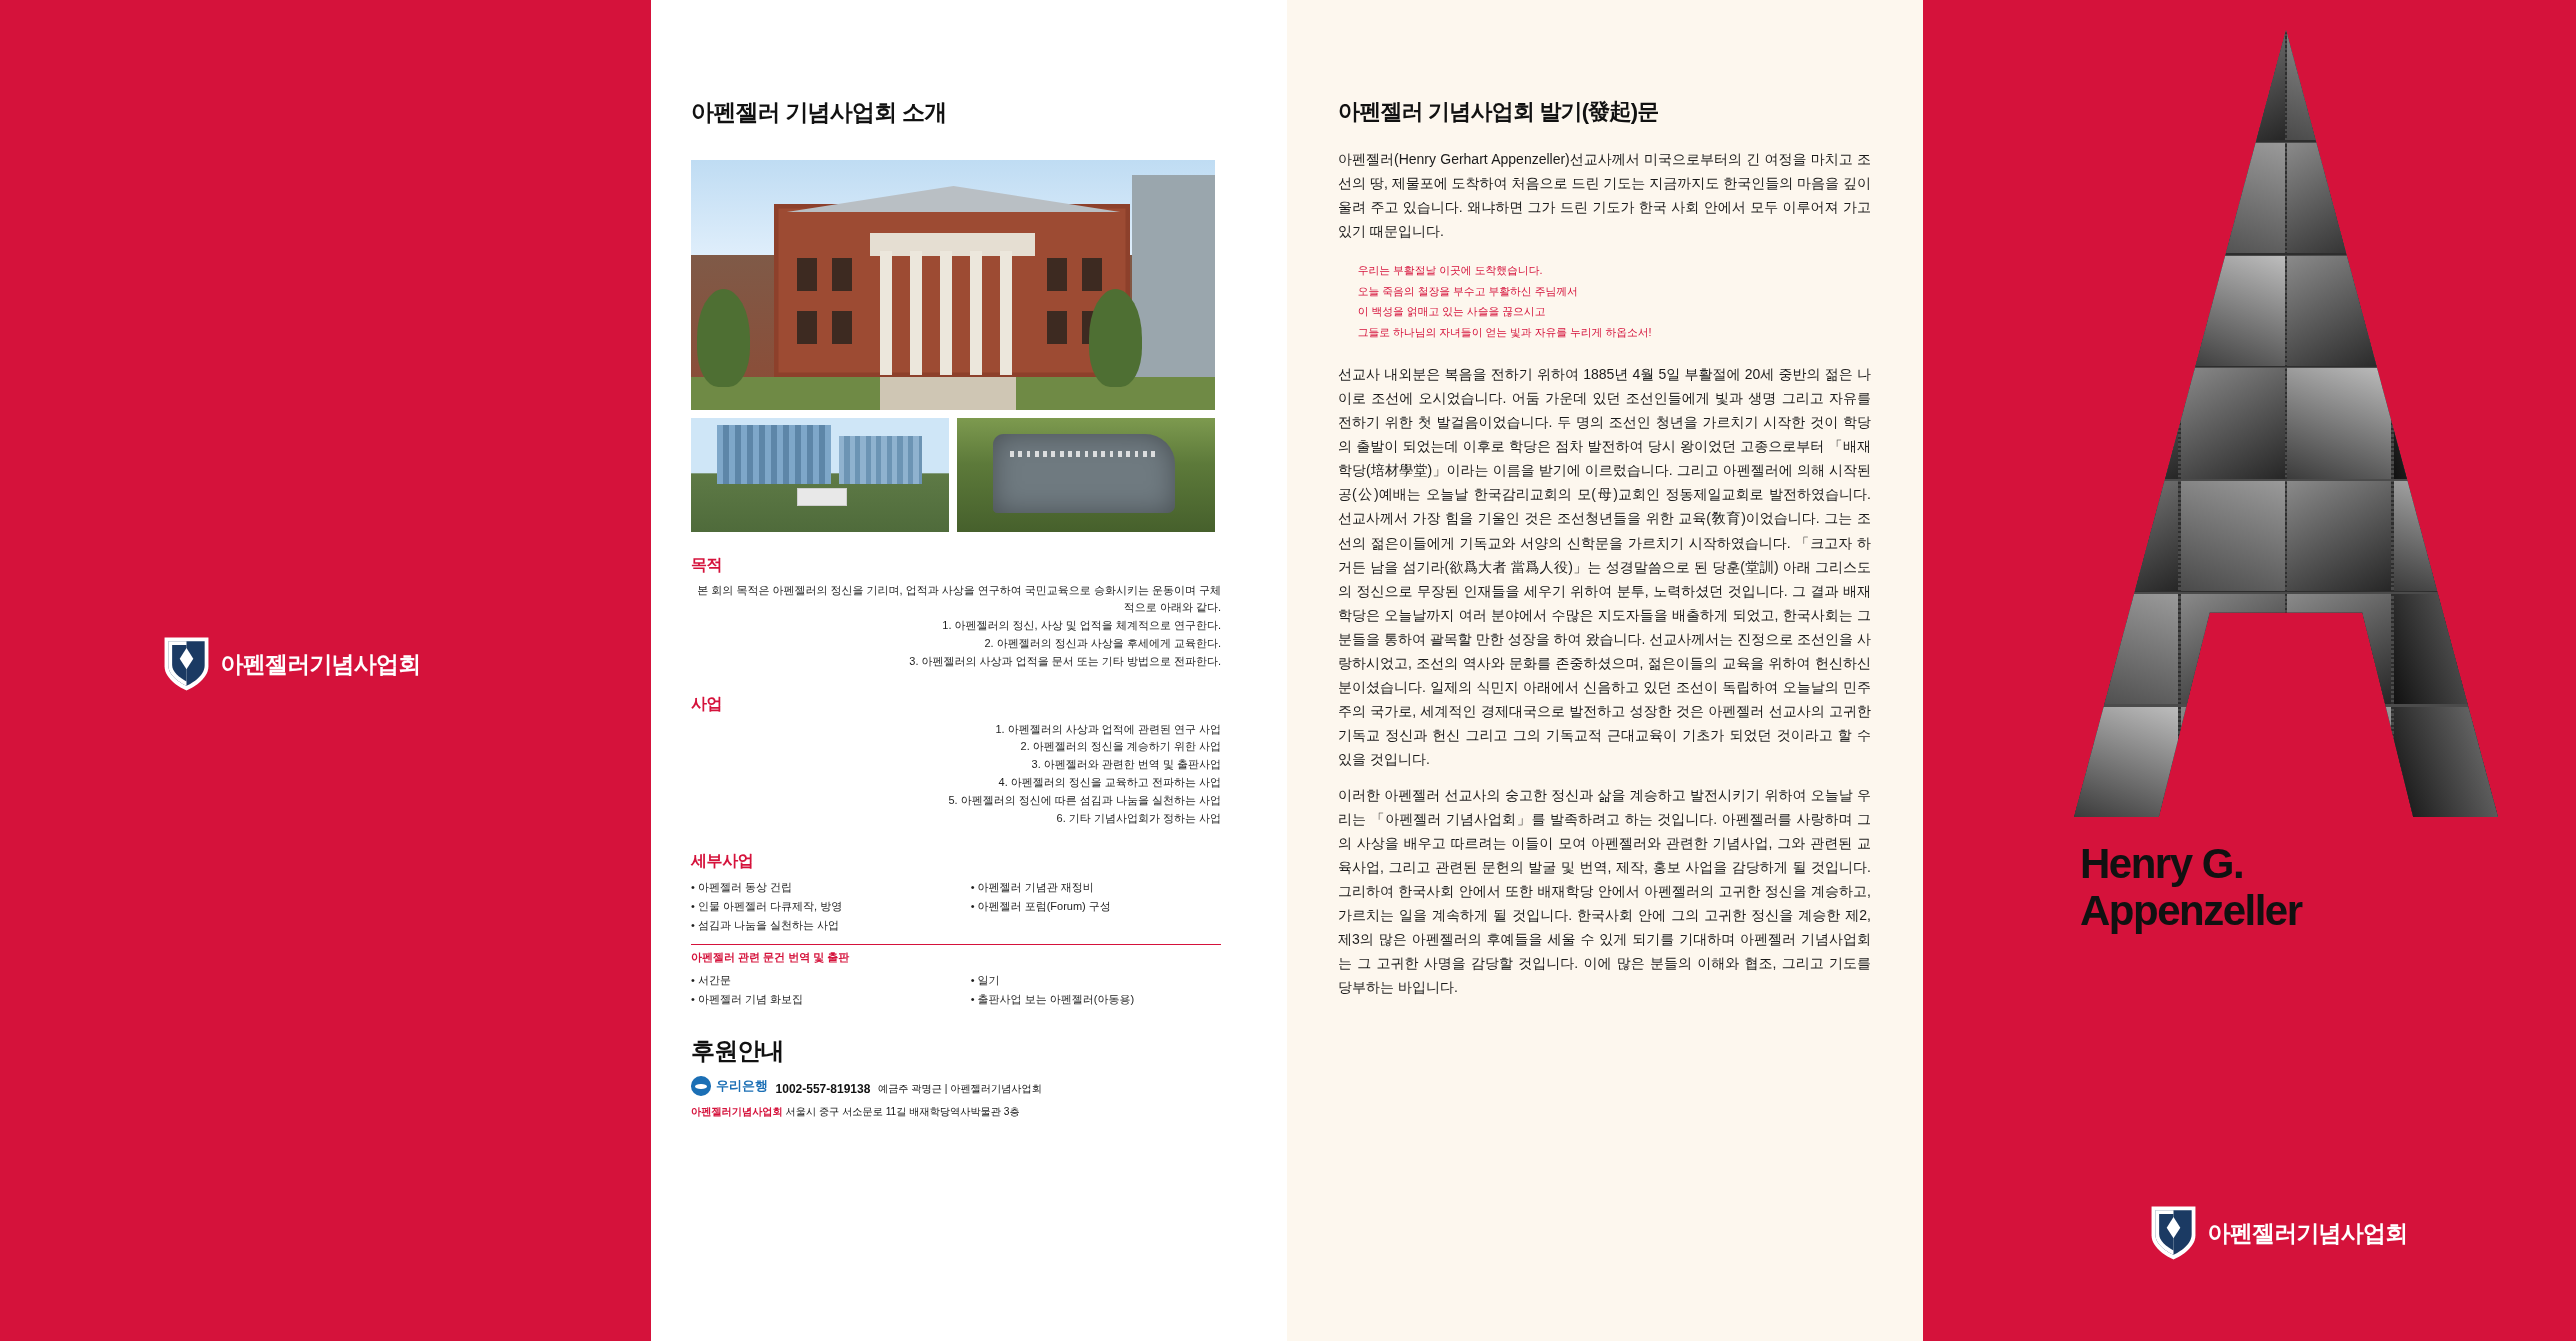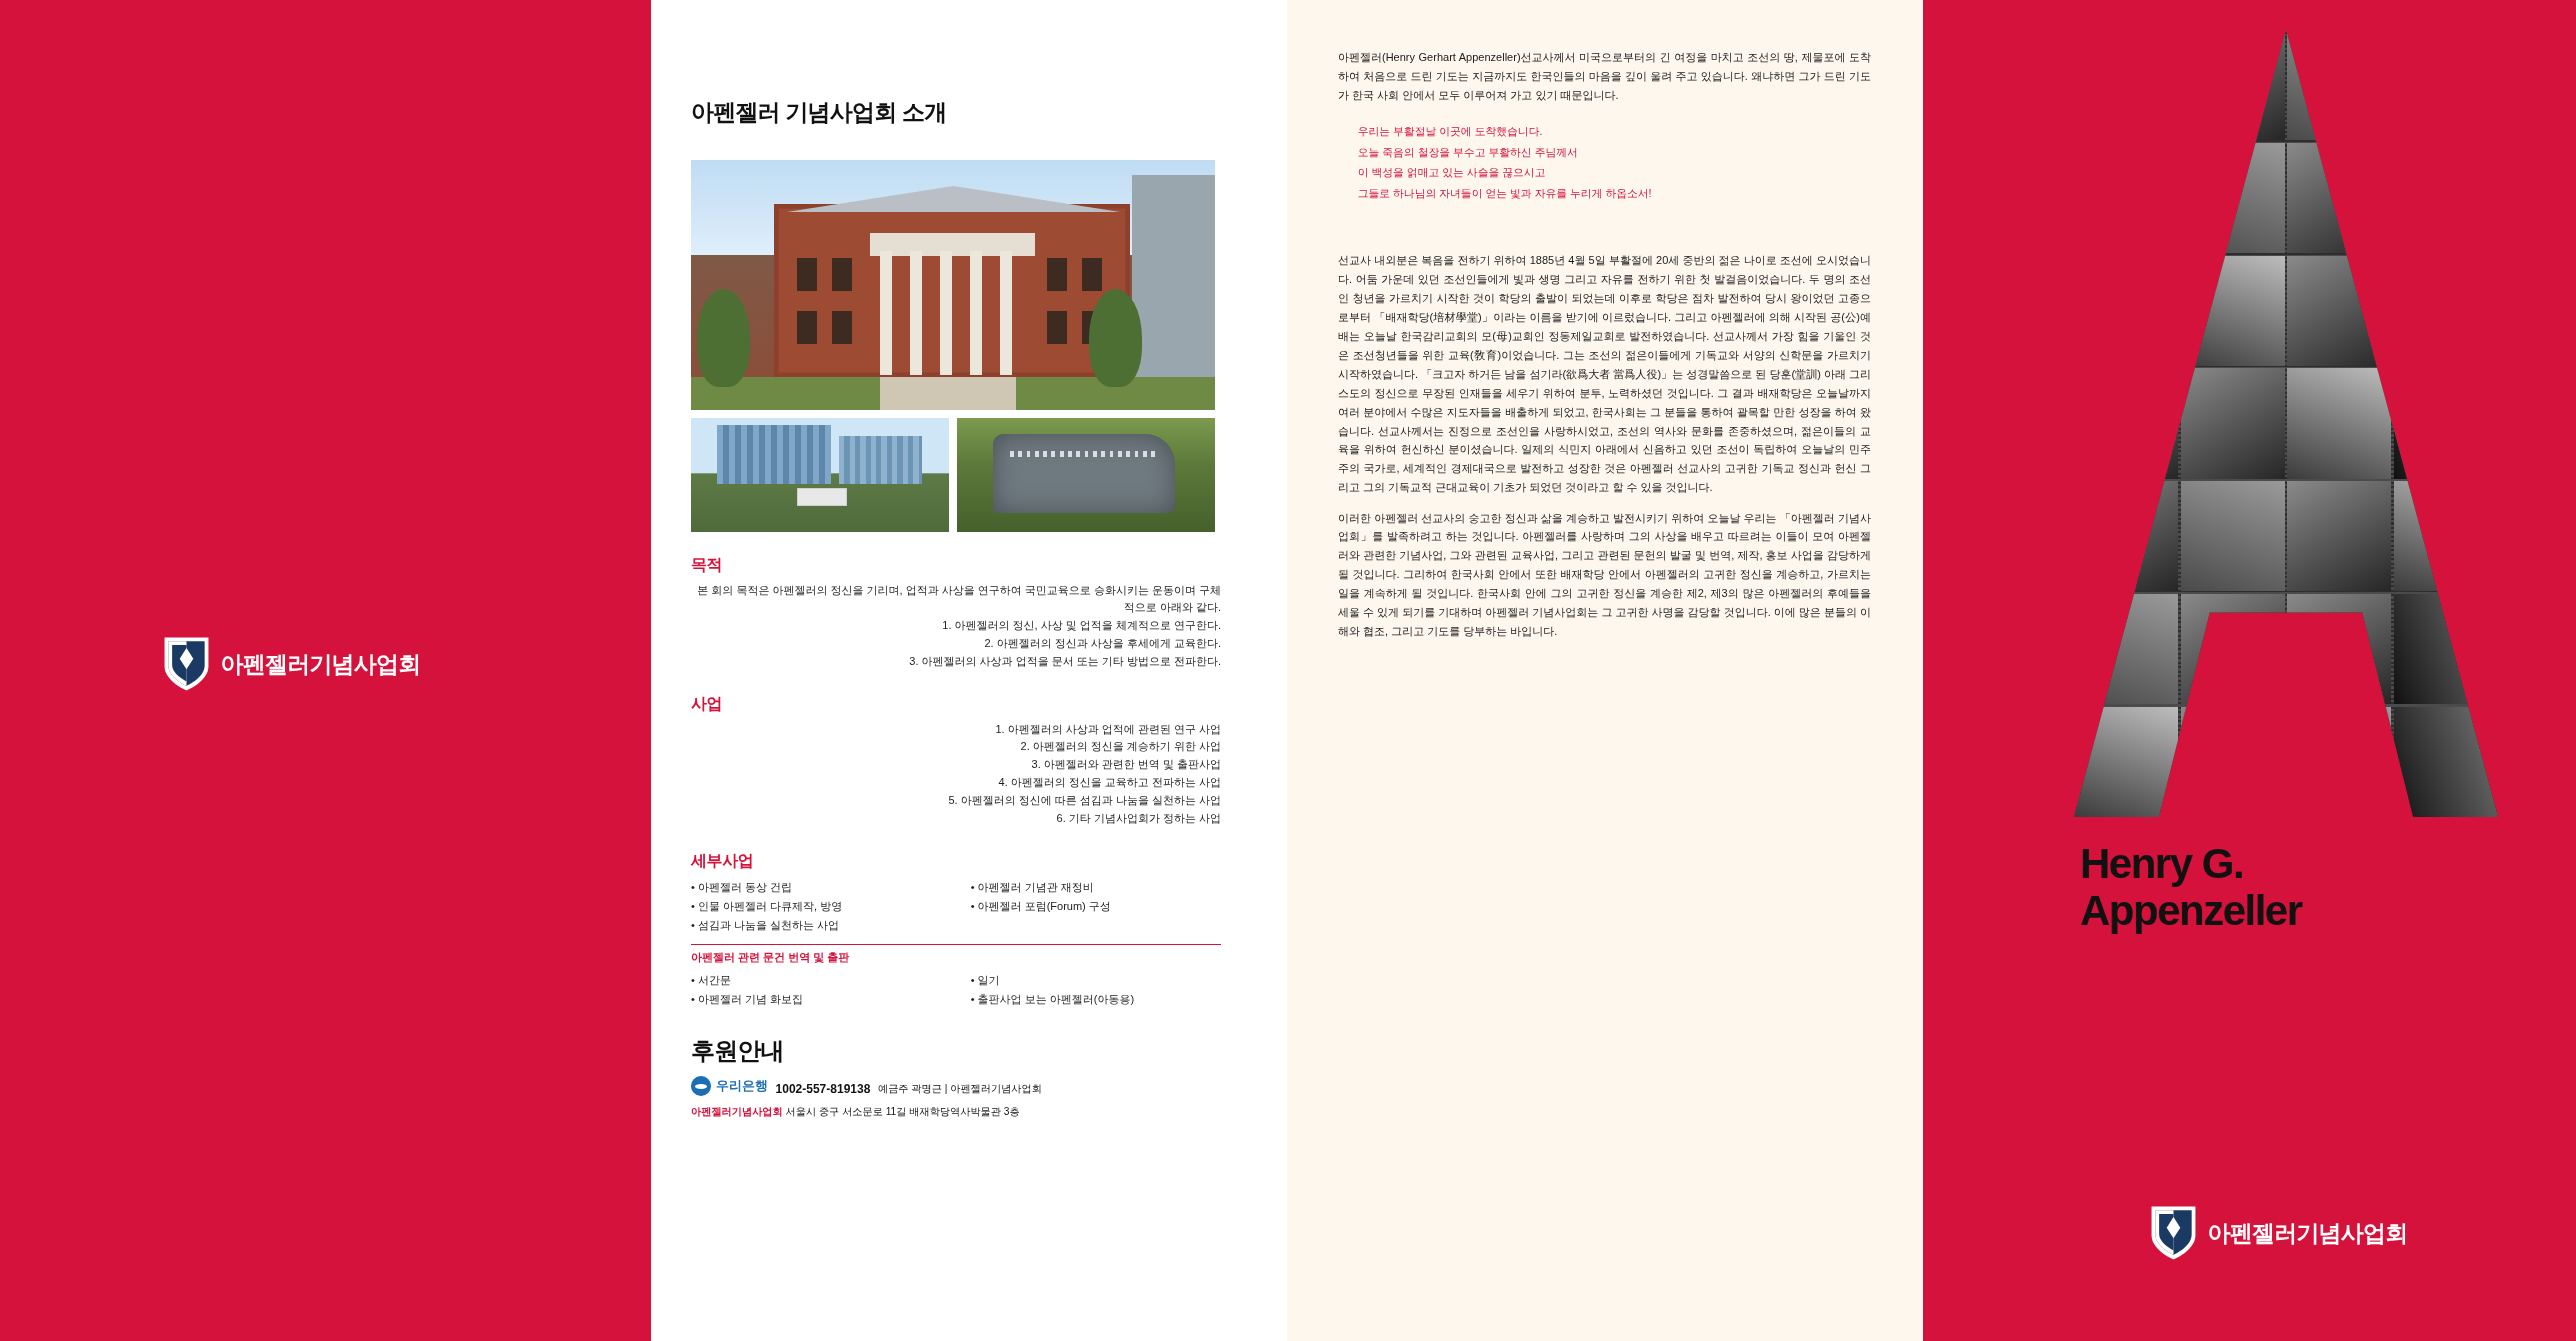--- a/index.html
+++ b/index.html
@@ -183,21 +183,21 @@
   .panel-cream {
     width: 636px; height: 100%;
     background: #fdf7ee;
     flex: none; position: relative;
   }
   .p3-inner { position:absolute; left: 51px; top: 0; width: 533px; }
   .p3-title {
     margin-top: 97px; font-size: 22px; font-weight:bold; color:#111; letter-spacing:-0.8px;
   }
   .p3-body {
-    margin-top: 48px; font-size: 11px; line-height: 1.72; color:#1a1a1a; text-align: justify;
+    margin-top: 20px; font-size: 14px; line-height: 1.72; color:#1a1a1a; text-align: justify;
   }
   .p3-body p { margin-bottom: 11.4px; }
   .quote {
     color:#d5123b; font-size: 10.8px; line-height: 1.9; margin: 16.7px 0 16.7px 19.7px;
   }
 
   
   .panel-red-right {
     flex: 1; height: 100%; background:#d5123b; position:relative; overflow:hidden;
   }
@@ -355,20 +355,21 @@
         <div class="addr">
           <b>아펜젤러기념사업회</b>
           <span>서울시 중구 서소문로 11길 배재학당역사박물관 3층</span>
         </div>
       </div>
     </div>
   </section>
 
   <section class="panel-cream">
     <div class="p3-inner">
+      <h2 class="p3-title">아펜젤러 기념사업회 발기(發起)문</h2>
       <div class="p3-body">
         <p>아펜젤러(Henry Gerhart Appenzeller)선교사께서 미국으로부터의 긴 여정을 마치고 조선의 땅, 제물포에 도착하여 처음으로 드린 기도는 지금까지도 한국인들의 마음을 깊이 울려 주고 있습니다. 왜냐하면 그가 드린 기도가 한국 사회 안에서 모두 이루어져 가고 있기 때문입니다.</p>
       </div>
       <div class="quote">
         <div>우리는 부활절날 이곳에 도착했습니다.</div>
         <div>오늘 죽음의 철장을 부수고 부활하신 주님께서</div>
         <div>이 백성을 얽매고 있는 사슬을 끊으시고</div>
         <div>그들로 하나님의 자녀들이 얻는 빛과 자유를 누리게 하옵소서!</div>
       </div>
       <div class="p3-body">

